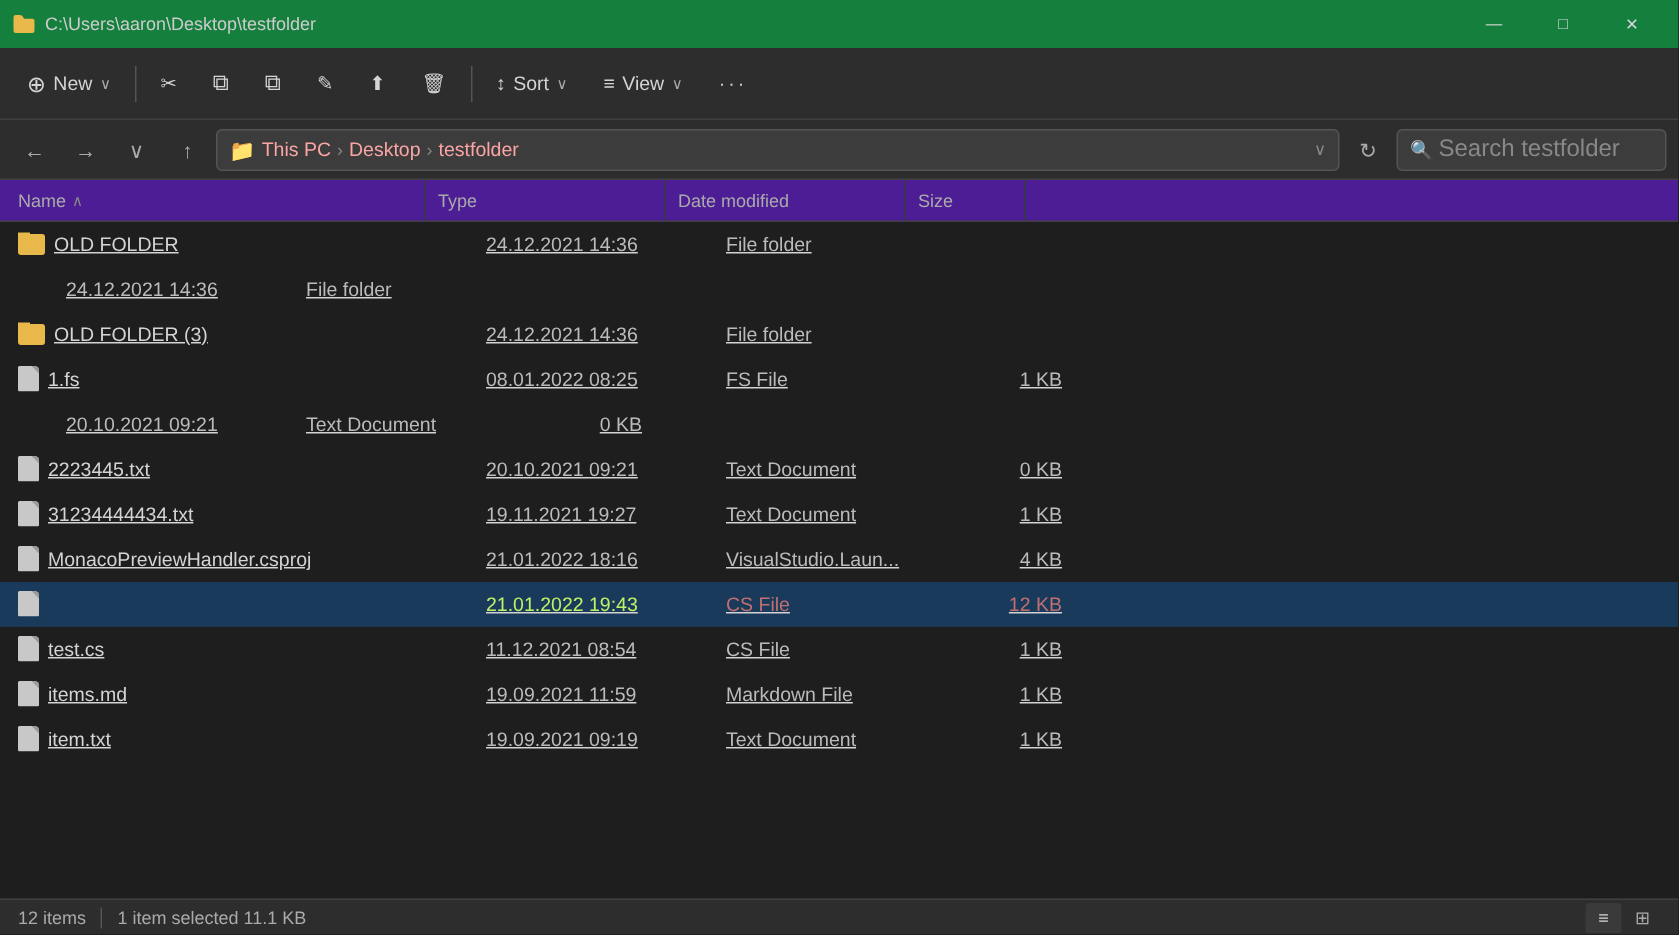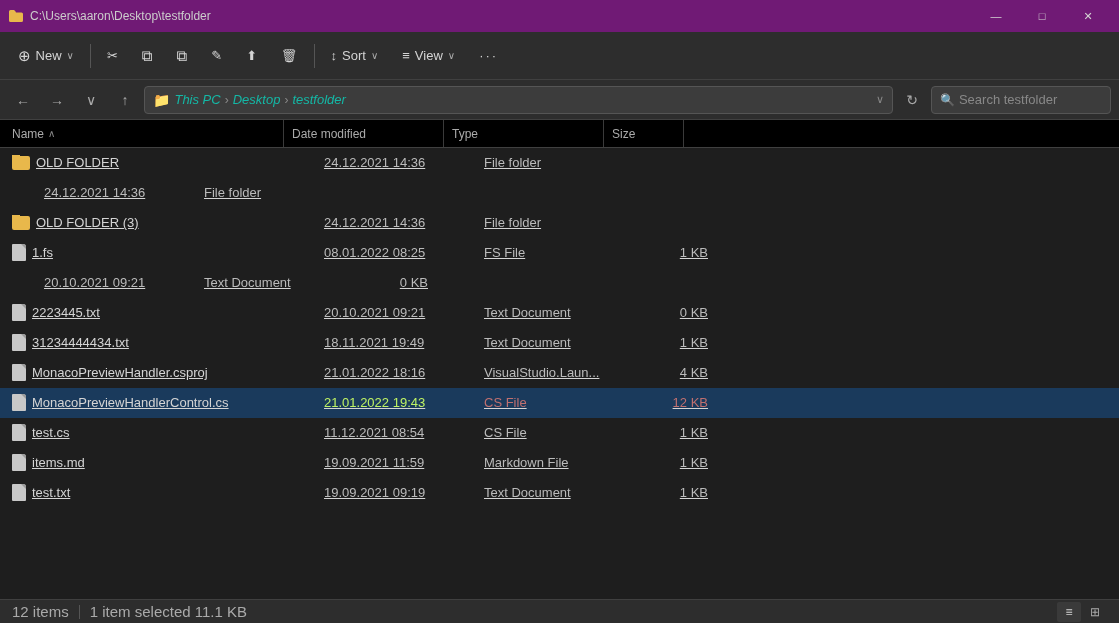--- a/index.html
+++ b/index.html
@@ -10,21 +10,21 @@
       color: #d4d4d4;
       font-family: 'Segoe UI', sans-serif;
       font-size: 13px;
       overflow: hidden;
       display: flex;
       flex-direction: column;
     }
 
     
     .title-bar {
-      background: #701a75;
+      background: #15803d;
       height: 32px;
       display: flex;
       align-items: center;
       justify-content: space-between;
       padding: 0 8px;
       flex-shrink: 0;
     }
     .title-bar-left {
       display: flex;
       align-items: center;
@@ -120,23 +120,22 @@
       background: #3c3c3c;
       border: 1px solid #555;
       border-radius: 4px;
       display: flex;
       align-items: center;
       padding: 0 8px;
       gap: 4px;
       cursor: pointer;
     }
     .breadcrumb-item {
-      color: #14b8a6;
+      color: #fca5a5;
       font-size: 13px;
-      font-style: italic;
     }
     .breadcrumb-sep {
       color: #888;
       font-size: 12px;
     }
     .address-chevron {
       margin-left: auto;
       color: #888;
       font-size: 11px;
     }
@@ -162,40 +161,40 @@
       display: flex;
       align-items: center;
       padding: 0 8px;
       gap: 4px;
     }
     .search-box input {
       background: transparent;
       border: none;
       outline: none;
       color: #d4d4d4;
-      font-size: 13px;
+      font-size: 16px;
       width: 100%;
     }
     .search-box input::placeholder { color: #888; }
 
     
     .file-area {
       flex: 1;
       display: flex;
       flex-direction: column;
       background: #1e1e1e;
       overflow: hidden;
     }
 
     
     .col-headers {
       display: flex;
       align-items: center;
       height: 28px;
-      background: #000000;
+      background: #4c1d95;
       border-bottom: 1px solid #404040;
       flex-shrink: 0;
       padding-left: 4px;
     }
     .col-header {
       display: flex;
       align-items: center;
       height: 100%;
       padding: 0 8px;
       font-size: 12px;
@@ -290,21 +289,21 @@
       background: #2d2d2d;
       border-top: 1px solid #404040;
       display: flex;
       align-items: center;
       padding: 0 12px;
       gap: 0;
       flex-shrink: 0;
     }
     .status-text {
       color: #aaa;
-      font-size: 15px;
+      font-size: 12px;
     }
     .status-sep {
       width: 1px;
       height: 14px;
       background: #555;
       margin: 0 10px;
     }
     .view-btns {
       margin-left: auto;
       display: flex;
@@ -419,25 +418,25 @@
   </div>
 </div>
 
 <div class="file-area">
 
   <div class="col-headers">
     <div class="col-header col-name">
       <span>Name</span>
       <span class="col-sort-arrow">∧</span>
     </div>
+    <div class="col-header col-type">
+      <span>Type</span>
+    </div>
     <div class="col-header col-date">
       <span>Date modified</span>
-    </div>
-    <div class="col-header col-type">
-      <span>Type</span>
     </div>
     <div class="col-header col-size">
       <span>Size</span>
     </div>
   </div>
 
   <div class="file-list" id="file-list">
       <div class="file-row">
         <div class="file-cell file-cell-name">
           <span class="icon-folder"></span>
@@ -482,37 +481,36 @@
         </div>
         <div class="file-cell file-cell-date">20.10.2021 09:21</div>
         <div class="file-cell file-cell-type">Text Document</div>
         <div class="file-cell file-cell-size">0 KB</div>
       </div>
       <div class="file-row">
         <div class="file-cell file-cell-name">
           <span class="icon-file"></span>
           <span>31234444434.txt</span>
         </div>
-        <div class="file-cell file-cell-date">18.11.2021 19:49</div>
+        <div class="file-cell file-cell-date">19.11.2021 19:27</div>
         <div class="file-cell file-cell-type">Text Document</div>
         <div class="file-cell file-cell-size">1 KB</div>
       </div>
       <div class="file-row">
         <div class="file-cell file-cell-name">
           <span class="icon-file"></span>
           <span>MonacoPreviewHandler.csproj</span>
         </div>
         <div class="file-cell file-cell-date">21.01.2022 18:16</div>
         <div class="file-cell file-cell-type">VisualStudio.Laun...</div>
         <div class="file-cell file-cell-size">4 KB</div>
       </div>
       <div class="file-row selected">
         <div class="file-cell file-cell-name">
           <span class="icon-file"></span>
-          <span>MonacoPreviewHandlerControl.cs</span>
         </div>
         <div class="file-cell file-cell-date date-highlight">21.01.2022 19:43</div>
         <div class="file-cell file-cell-type type-highlight">CS File</div>
         <div class="file-cell file-cell-size size-highlight">12 KB</div>
       </div>
       <div class="file-row">
         <div class="file-cell file-cell-name">
           <span class="icon-file"></span>
           <span>test.cs</span>
         </div>
@@ -525,21 +523,21 @@
           <span class="icon-file"></span>
           <span>items.md</span>
         </div>
         <div class="file-cell file-cell-date">19.09.2021 11:59</div>
         <div class="file-cell file-cell-type">Markdown File</div>
         <div class="file-cell file-cell-size">1 KB</div>
       </div>
       <div class="file-row">
         <div class="file-cell file-cell-name">
           <span class="icon-file"></span>
-          <span>test.txt</span>
+          <span>item.txt</span>
         </div>
         <div class="file-cell file-cell-date">19.09.2021 09:19</div>
         <div class="file-cell file-cell-type">Text Document</div>
         <div class="file-cell file-cell-size">1 KB</div>
       </div>
     </div>
 </div>
 
 <div class="status-bar">
   <span class="status-text">12 items</span>

